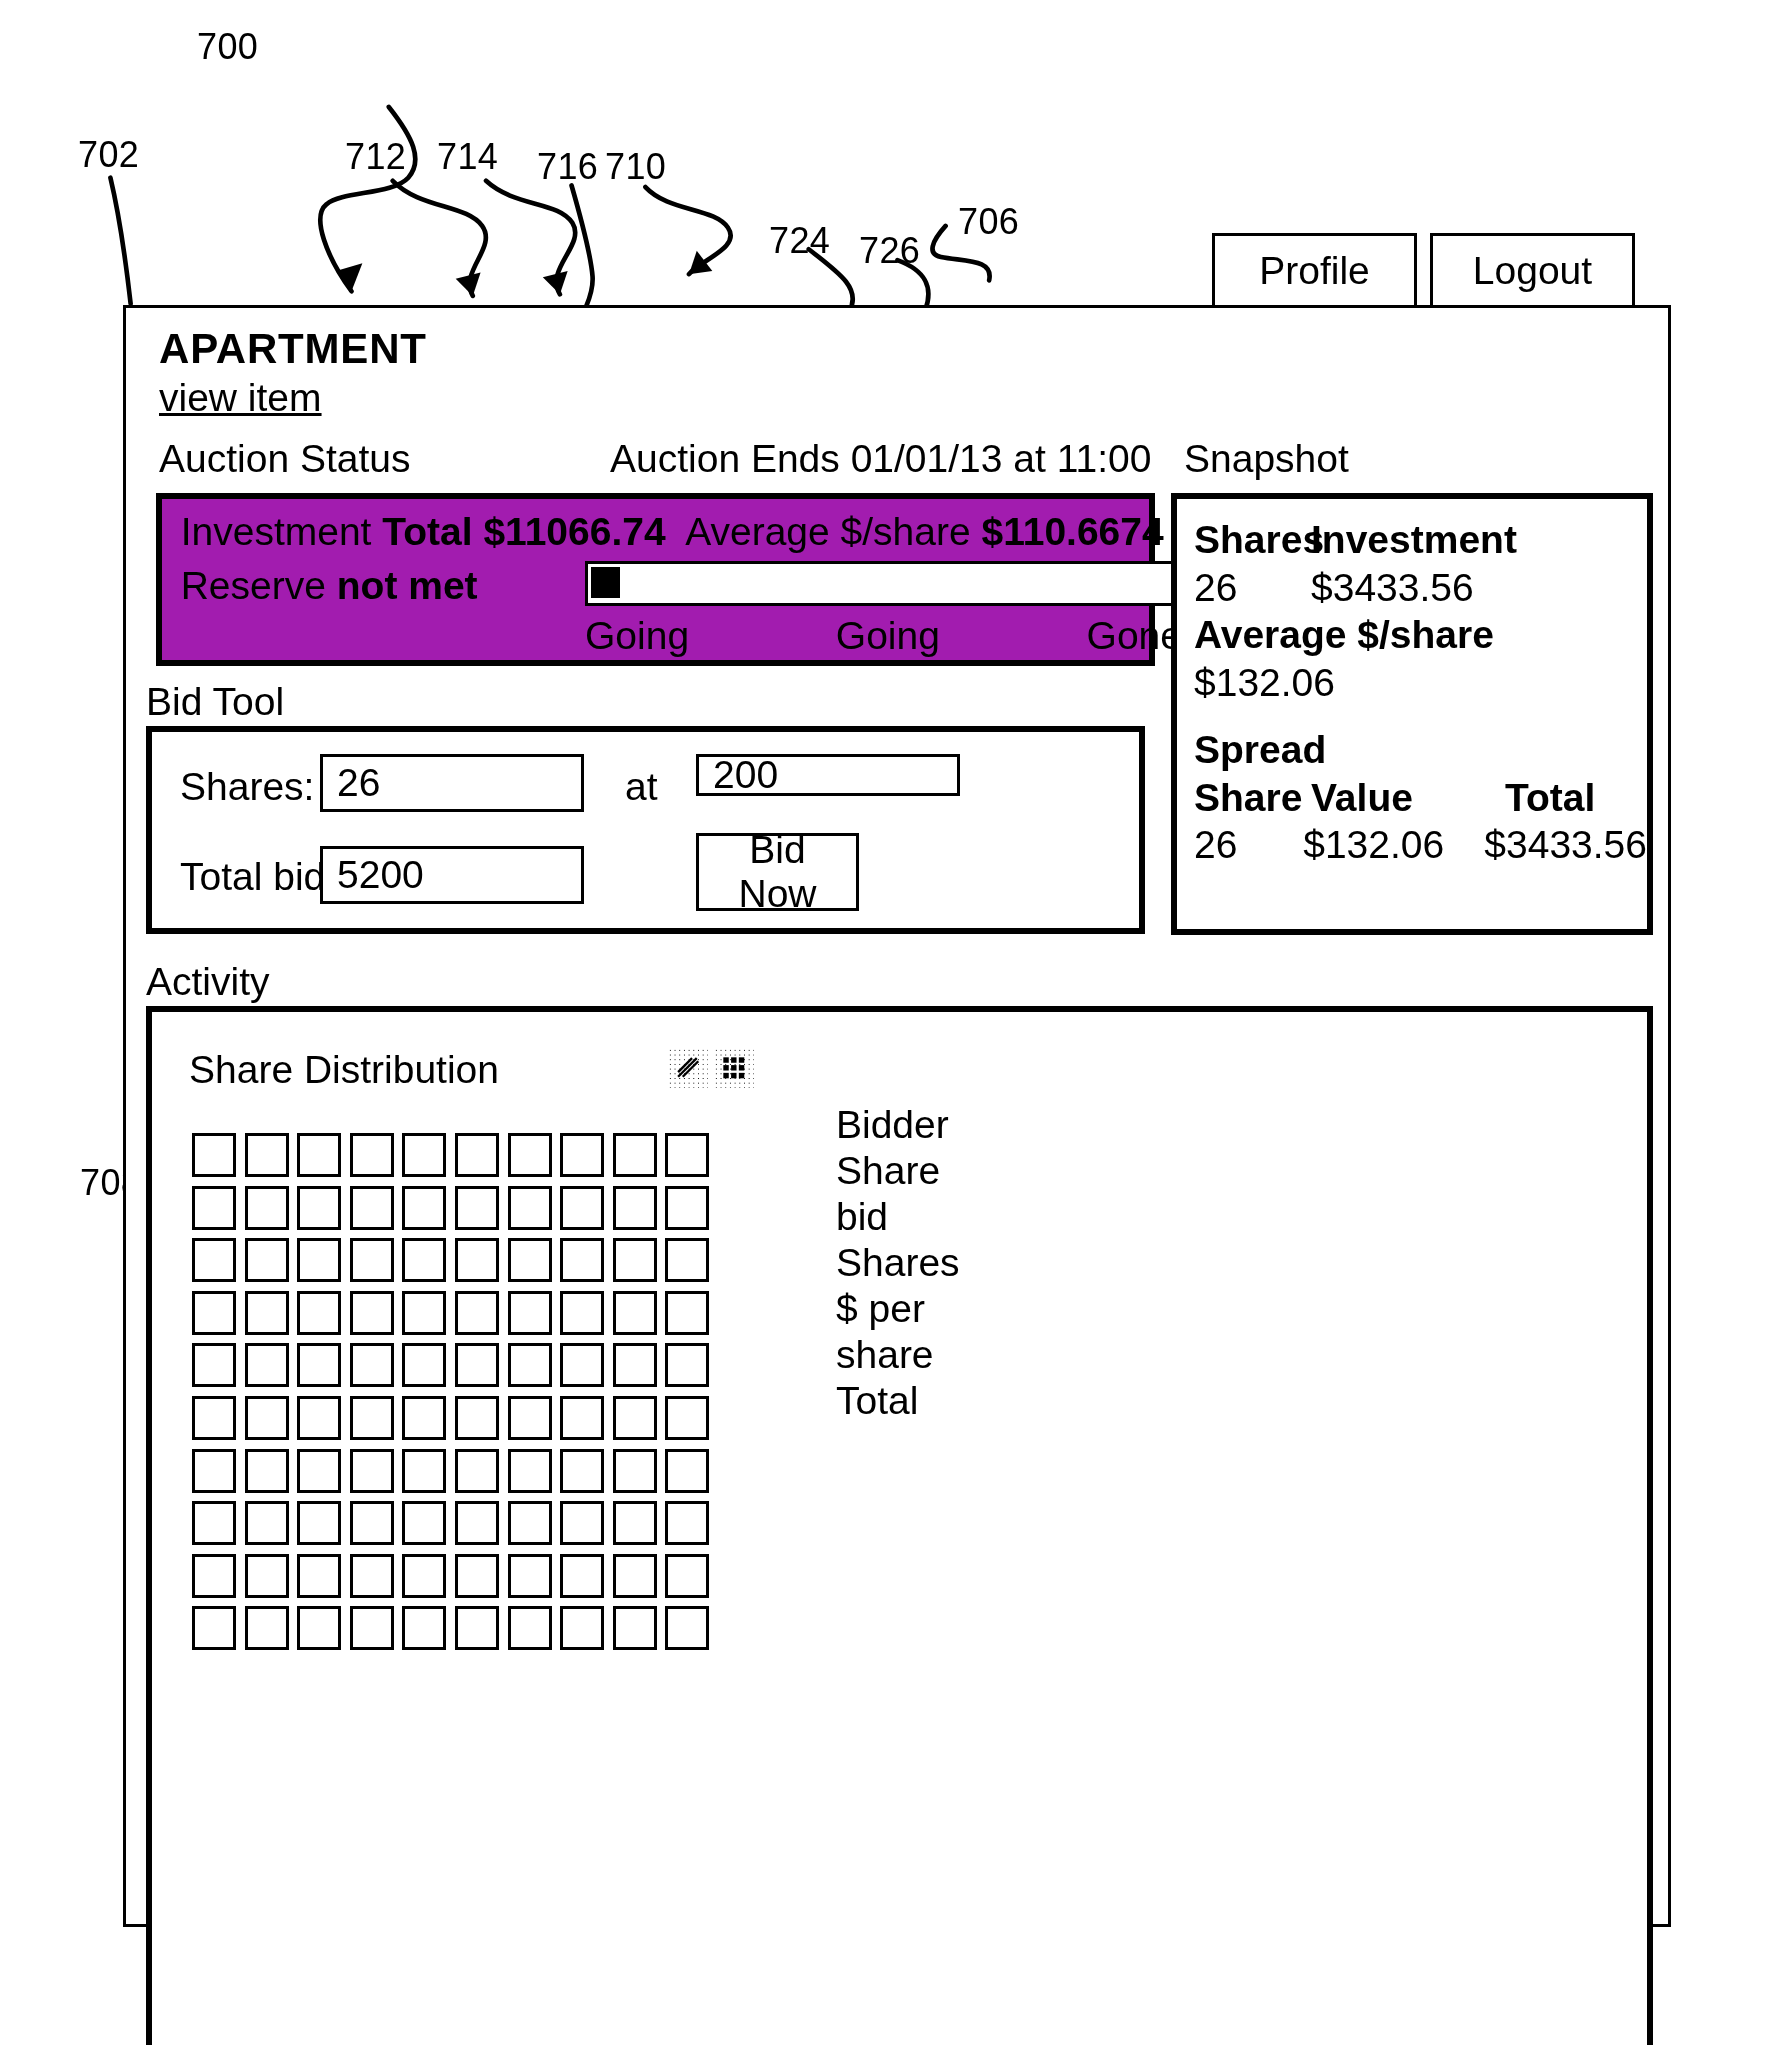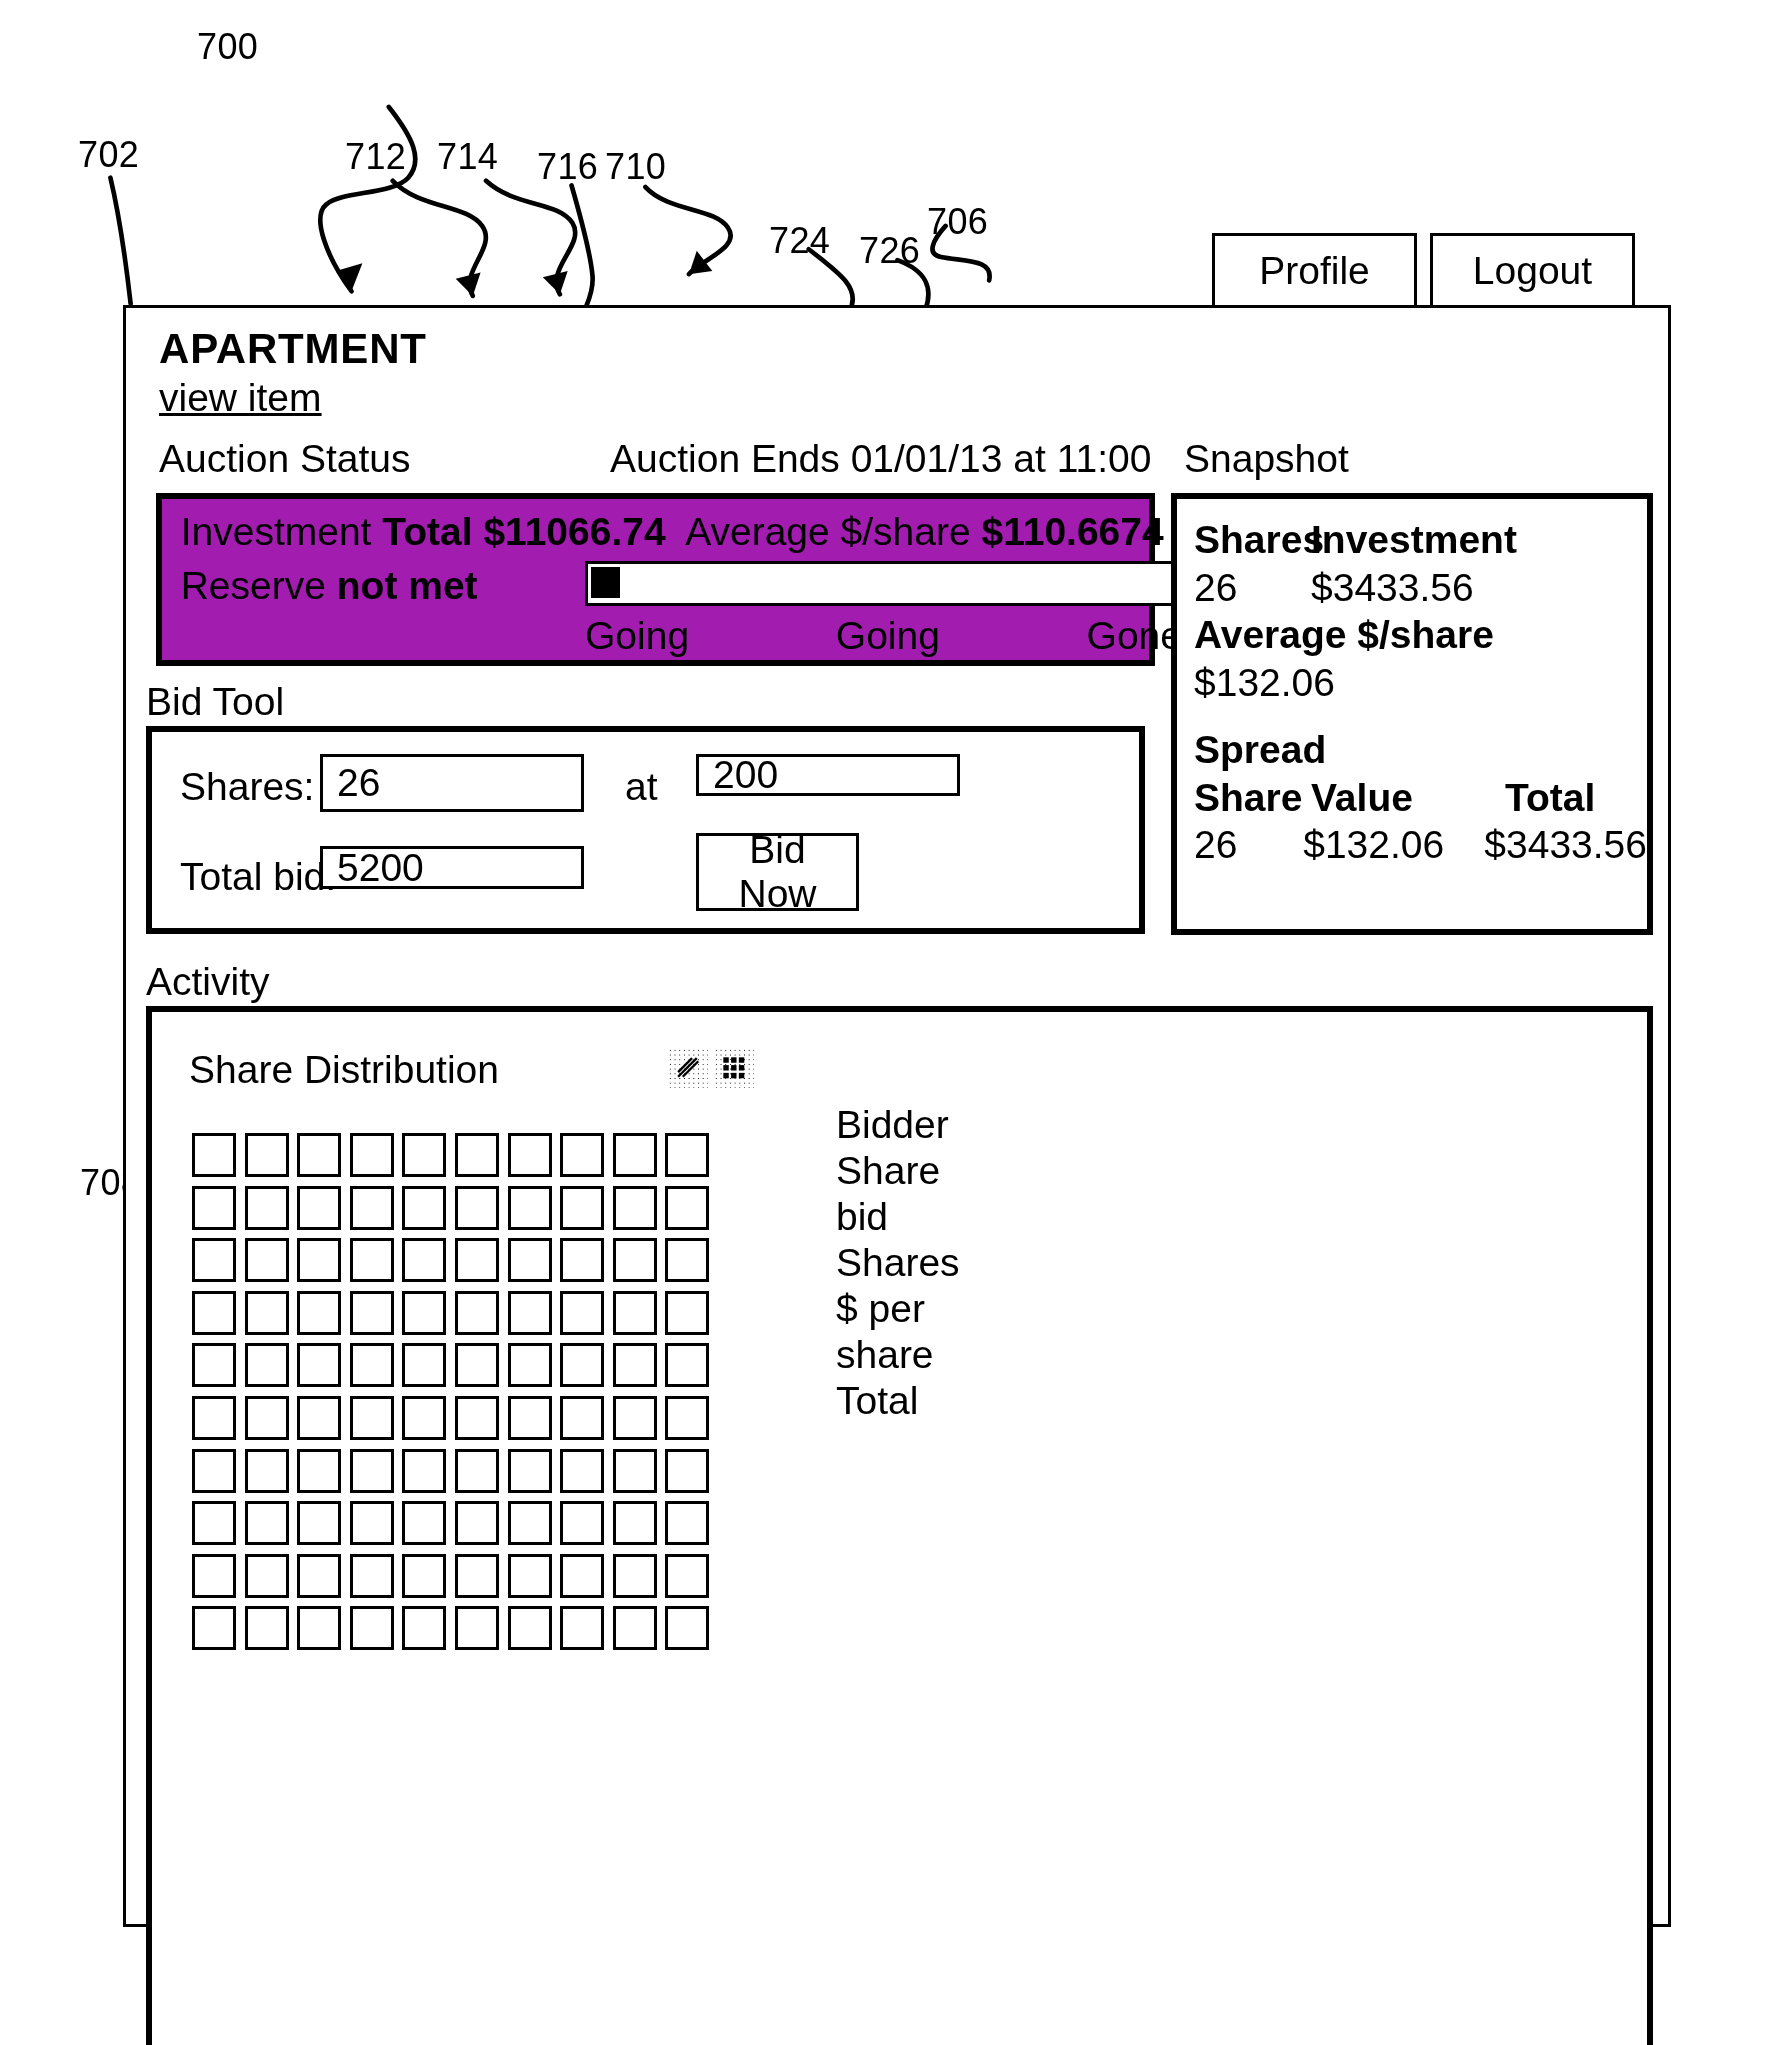--- a/index.html
+++ b/index.html
@@ -135,21 +135,21 @@
     font-size: 39px;
     padding: 0 0 0 14px;
     color: #000;
     outline: none;
   }
   #shares-label   { left: 28px;  top: 33px; }
   #shares-input   { left: 168px; top: 22px; width: 264px; height: 58px; }
   #at-label       { left: 473px; top: 33px; }
   #price-input    { left: 544px; top: 22px; width: 264px; height: 42px; }
   #total-bid-label{ left: 28px;  top: 123px; }
-  #total-bid-input{ left: 168px; top: 114px; width: 264px; height: 43px; }
+  #total-bid-input{ left: 168px; top: 114px; width: 264px; height: 58px; }
   #bid-now-button {
     position: absolute; left: 544px; top: 101px;
     width: 163px; height: 78px;
     border: 3.9px solid #000; background: #fff;
     box-sizing: border-box;
     font-family: "Liberation Sans", sans-serif;
     font-size: 39px;
     display: flex; align-items: center; justify-content: center;
     color: #000;
     cursor: pointer;
@@ -298,21 +298,21 @@
 </svg>
 
 <div class="abs ref" style="left:197px;  top:26px;">700</div>
 <div class="abs ref" style="left:78px;  top:134px;">702</div>
 <div class="abs ref" style="left:345px;  top:136px;">712</div>
 <div class="abs ref" style="left:437px;  top:136px;">714</div>
 <div class="abs ref" style="left:537px;  top:146px;">716</div>
 <div class="abs ref" style="left:605px;  top:146px;">710</div>
 <div class="abs ref" style="left:769px;  top:220px;">724</div>
 <div class="abs ref" style="left:859px; top:230px;">726</div>
-<div class="abs ref" style="left:927px; top:201px;text-align:center;">706</div>
+<div class="abs ref" style="left:958px; top:201px;text-align:center;">706</div>
 <div class="abs ref" style="left:912px; top:422px;">728</div>
 <div class="abs ref" style="left:186px;  top:593px;">722</div>
 <div class="abs ref" style="left:319px;  top:593px;">718</div>
 <div class="abs ref" style="left:422px;  top:593px;">723</div>
 <div class="abs ref" style="left:552px;  top:593px;">720</div>
 <div class="abs ref" style="left:675px;  top:614px;">704</div>
 <div class="abs ref" style="left:886px; top:614px;">730</div>
 <div class="abs ref" style="left:620px;  top:682px;">736</div>
 <div class="abs ref" style="left:584px;  top:1020px;">734</div>
 <div class="abs ref" style="left:807px; top:988px;">732</div>

